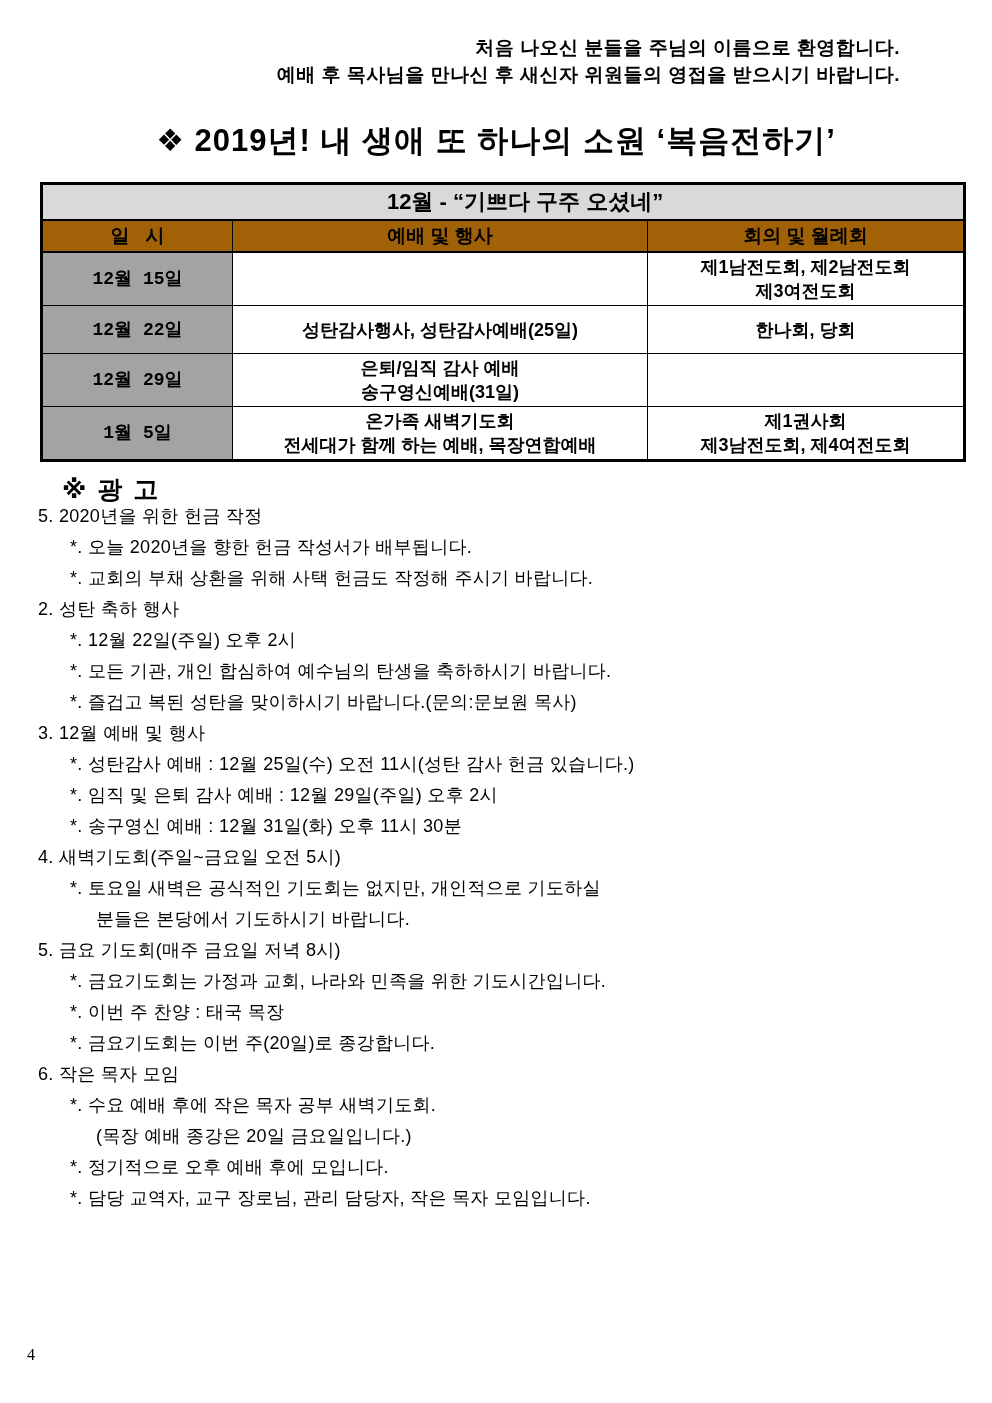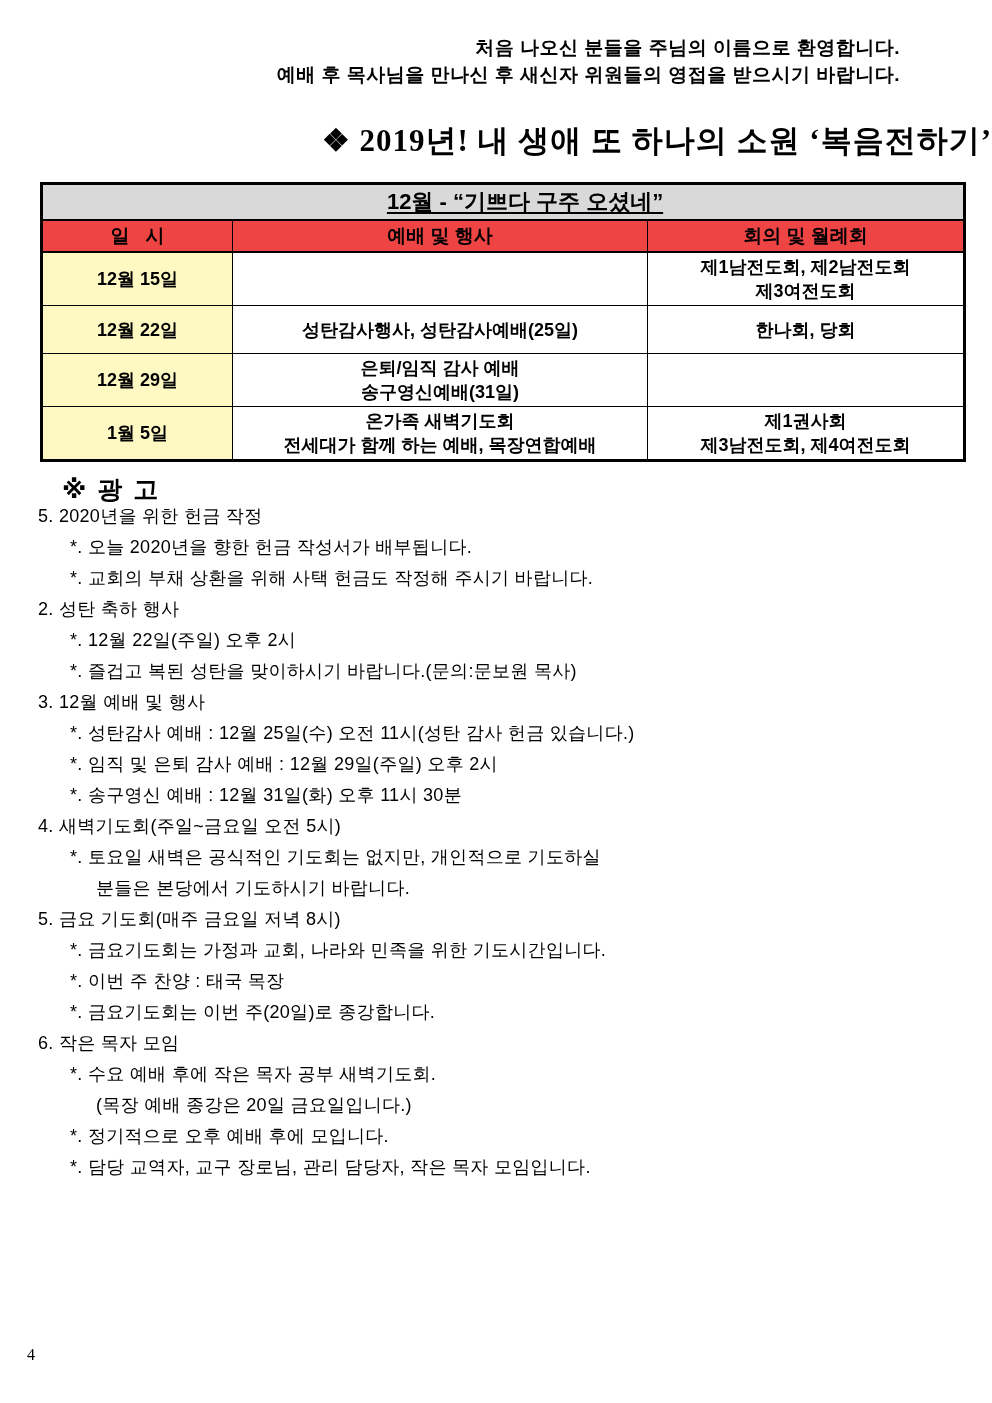--- a/index.html
+++ b/index.html
@@ -9,40 +9,40 @@
     font-family: "Liberation Sans", "DejaVu Sans", sans-serif;
     color: #000;
   }
   .welcome {
     position: absolute; top: 34px; right: 92px;
     text-align: right; font-weight: bold; font-size: 19px; line-height: 27px;
     letter-spacing: 0.5px;
   }
   .main-title {
     position: absolute; top: 120px; left: 0; width: 100%;
-    text-align: right; font-size: 31px; font-weight: bold; letter-spacing: 1px; font-family: Liberation Serif, serif;
+    text-align: center; font-size: 31px; font-weight: bold; letter-spacing: 1px;
   }
   table.sched {
     position: absolute; left: 40px; top: 182px; width: 923px;
     border-collapse: collapse; table-layout: fixed;
     border: 3px solid #000;
     font-weight: bold; text-align: center;
   }
   table.sched td, table.sched th { border: 1.5px solid #000; padding: 2px 4px; }
   tr.t-title td {
     background: #d9d9d9; font-size: 22px; height: 31px;
     border-bottom: 2.5px solid #000;
   }
-  tr.t-title td span { text-decoration: underline; text-underline-offset: 3px; margin-left: 44px; }
+  tr.t-title td span { text-underline-offset: 3px; margin-left: 44px; }
   tr.t-head th {
-    background: #ef4444; font-size: 19px; height: 29px;
+    background: #a16207; font-size: 19px; height: 29px;
     border-bottom: 2px solid #000;
   }
   tr.t-row td { font-size: 18px; line-height: 24px; }
-  tr.t-row td.datecell { background: #fef9c3; }
+  tr.t-row td.datecell { background: #a3a3a3; font-family: Liberation Mono, monospace; }
   tr.r0 td { height: 52px; }
   tr.r1 td { height: 48px; }
   tr.r2 td { height: 50px; }
   tr.r3 td { height: 50px; }
   .ads-heading {
     position: absolute; left: 62px; top: 473px;
     font-size: 25px; font-weight: bold; letter-spacing: 2px;
   }
   .announcements {
     position: absolute; left: 38px; top: 501px; width: 920px;
@@ -126,20 +126,21 @@
 </table>
 
 <div class="ads-heading">※ 광 고</div>
 
 <div class="announcements">
   <div class="ln n">5. 2020년을 위한 헌금 작정</div>
   <div class="ln b">*. 오늘 2020년을 향한 헌금 작성서가 배부됩니다.</div>
   <div class="ln b">*. 교회의 부채 상환을 위해 사택 헌금도 작정해 주시기 바랍니다.</div>
   <div class="ln n">2. 성탄 축하 행사</div>
   <div class="ln b">*. 12월 22일(주일) 오후 2시</div>
+  <div class="ln b">*. 모든 기관, 개인 합심하여 예수님의 탄생을 축하하시기 바랍니다.</div>
   <div class="ln b">*. 즐겁고 복된 성탄을 맞이하시기 바랍니다.(문의:문보원 목사)</div>
   <div class="ln n">3. 12월 예배 및 행사</div>
   <div class="ln b">*. 성탄감사 예배 : 12월 25일(수) 오전 11시(성탄 감사 헌금 있습니다.)</div>
   <div class="ln b">*. 임직 및 은퇴 감사 예배 : 12월 29일(주일) 오후 2시</div>
   <div class="ln b">*. 송구영신 예배 : 12월 31일(화) 오후 11시 30분</div>
   <div class="ln n">4. 새벽기도회(주일~금요일 오전 5시)</div>
   <div class="ln b">*. 토요일 새벽은 공식적인 기도회는 없지만, 개인적으로 기도하실</div>
   <div class="ln c">분들은 본당에서 기도하시기 바랍니다.</div>
   <div class="ln n">5. 금요 기도회(매주 금요일 저녁 8시)</div>
   <div class="ln b">*. 금요기도회는 가정과 교회, 나라와 민족을 위한 기도시간입니다.</div>

